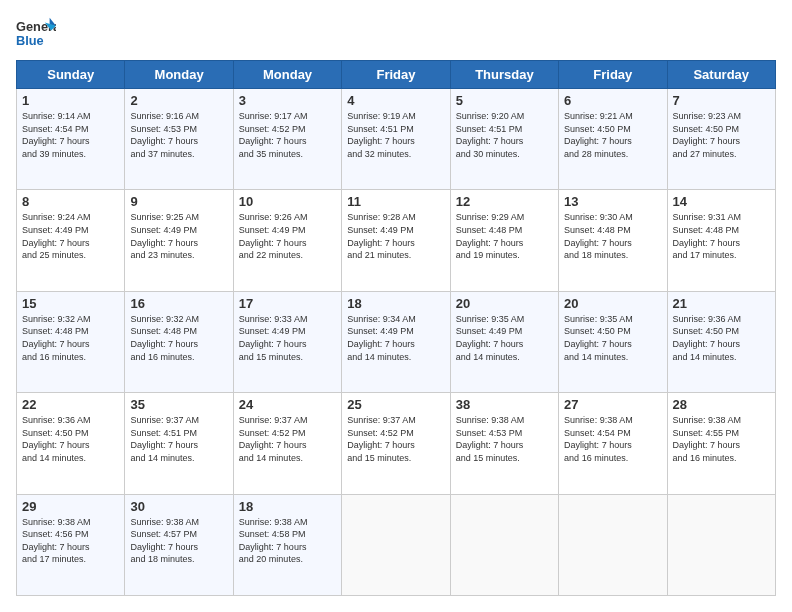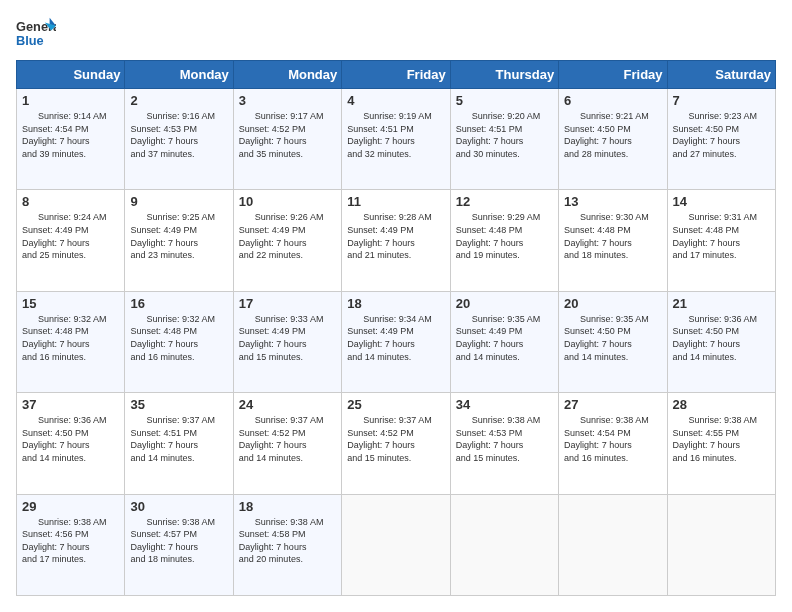--- a/index.html
+++ b/index.html
@@ -51,21 +51,21 @@
       width: 100%;
       table-layout: fixed;
     }
     .calendar thead tr th {
       background-color: #2a6db5;
       color: #fff;
       font-size: 13px;
       font-weight: bold;
       padding: 6px 4px;
       border: 1px solid #1e5a9a;
-      text-align: right;
+      text-align: center;
     }
     .calendar tbody tr td {
       border: 1px solid #ccc;
       vertical-align: top;
       padding: 4px 5px;
       font-size: 9.5px;
       color: #333;
       height: 88px;
       background: #fff;
     }
@@ -78,21 +78,20 @@
     .day-num {
       font-size: 13px;
       font-weight: bold;
       display: block;
       margin-bottom: 2px;
     }
     .cell-text {
       font-size: 9px;
       line-height: 1.4;
       color: #333;
-      margin-left: 16px;
     }
     .empty {
       background: #f9f9f9 !important;
     }
   </style>
 </head>
 <body>
 
 <div class="page">
   <div class="header">
@@ -144,25 +143,25 @@
         <tr>
           <td><span class="day-num">15</span><span class="cell-text">Sunrise: 9:32 AM<br>Sunset: 4:48 PM<br>Daylight: 7 hours<br>and 16 minutes.</span></td>
           <td><span class="day-num">16</span><span class="cell-text">Sunrise: 9:32 AM<br>Sunset: 4:48 PM<br>Daylight: 7 hours<br>and 16 minutes.</span></td>
           <td><span class="day-num">17</span><span class="cell-text">Sunrise: 9:33 AM<br>Sunset: 4:49 PM<br>Daylight: 7 hours<br>and 15 minutes.</span></td>
           <td><span class="day-num">18</span><span class="cell-text">Sunrise: 9:34 AM<br>Sunset: 4:49 PM<br>Daylight: 7 hours<br>and 14 minutes.</span></td>
           <td><span class="day-num">20</span><span class="cell-text">Sunrise: 9:35 AM<br>Sunset: 4:49 PM<br>Daylight: 7 hours<br>and 14 minutes.</span></td>
           <td><span class="day-num">20</span><span class="cell-text">Sunrise: 9:35 AM<br>Sunset: 4:50 PM<br>Daylight: 7 hours<br>and 14 minutes.</span></td>
           <td><span class="day-num">21</span><span class="cell-text">Sunrise: 9:36 AM<br>Sunset: 4:50 PM<br>Daylight: 7 hours<br>and 14 minutes.</span></td>
         </tr>
         <tr>
-          <td><span class="day-num">37</span><span class="cell-text">Sunrise: 9:36 AM<br>Sunset: 4:50 PM<br>Daylight: 7 hours<br>and 14 minutes.</span></td>
+          <td><span class="day-num">22</span><span class="cell-text">Sunrise: 9:36 AM<br>Sunset: 4:50 PM<br>Daylight: 7 hours<br>and 14 minutes.</span></td>
           <td><span class="day-num">35</span><span class="cell-text">Sunrise: 9:37 AM<br>Sunset: 4:51 PM<br>Daylight: 7 hours<br>and 14 minutes.</span></td>
           <td><span class="day-num">24</span><span class="cell-text">Sunrise: 9:37 AM<br>Sunset: 4:52 PM<br>Daylight: 7 hours<br>and 14 minutes.</span></td>
           <td><span class="day-num">25</span><span class="cell-text">Sunrise: 9:37 AM<br>Sunset: 4:52 PM<br>Daylight: 7 hours<br>and 15 minutes.</span></td>
-          <td><span class="day-num">34</span><span class="cell-text">Sunrise: 9:38 AM<br>Sunset: 4:53 PM<br>Daylight: 7 hours<br>and 15 minutes.</span></td>
+          <td><span class="day-num">38</span><span class="cell-text">Sunrise: 9:38 AM<br>Sunset: 4:53 PM<br>Daylight: 7 hours<br>and 15 minutes.</span></td>
           <td><span class="day-num">27</span><span class="cell-text">Sunrise: 9:38 AM<br>Sunset: 4:54 PM<br>Daylight: 7 hours<br>and 16 minutes.</span></td>
           <td><span class="day-num">28</span><span class="cell-text">Sunrise: 9:38 AM<br>Sunset: 4:55 PM<br>Daylight: 7 hours<br>and 16 minutes.</span></td>
         </tr>
         <tr>
           <td><span class="day-num">29</span><span class="cell-text">Sunrise: 9:38 AM<br>Sunset: 4:56 PM<br>Daylight: 7 hours<br>and 17 minutes.</span></td>
           <td><span class="day-num">30</span><span class="cell-text">Sunrise: 9:38 AM<br>Sunset: 4:57 PM<br>Daylight: 7 hours<br>and 18 minutes.</span></td>
           <td><span class="day-num">18</span><span class="cell-text">Sunrise: 9:38 AM<br>Sunset: 4:58 PM<br>Daylight: 7 hours<br>and 20 minutes.</span></td>
           <td class="empty"></td>
           <td class="empty"></td>
           <td class="empty"></td>

